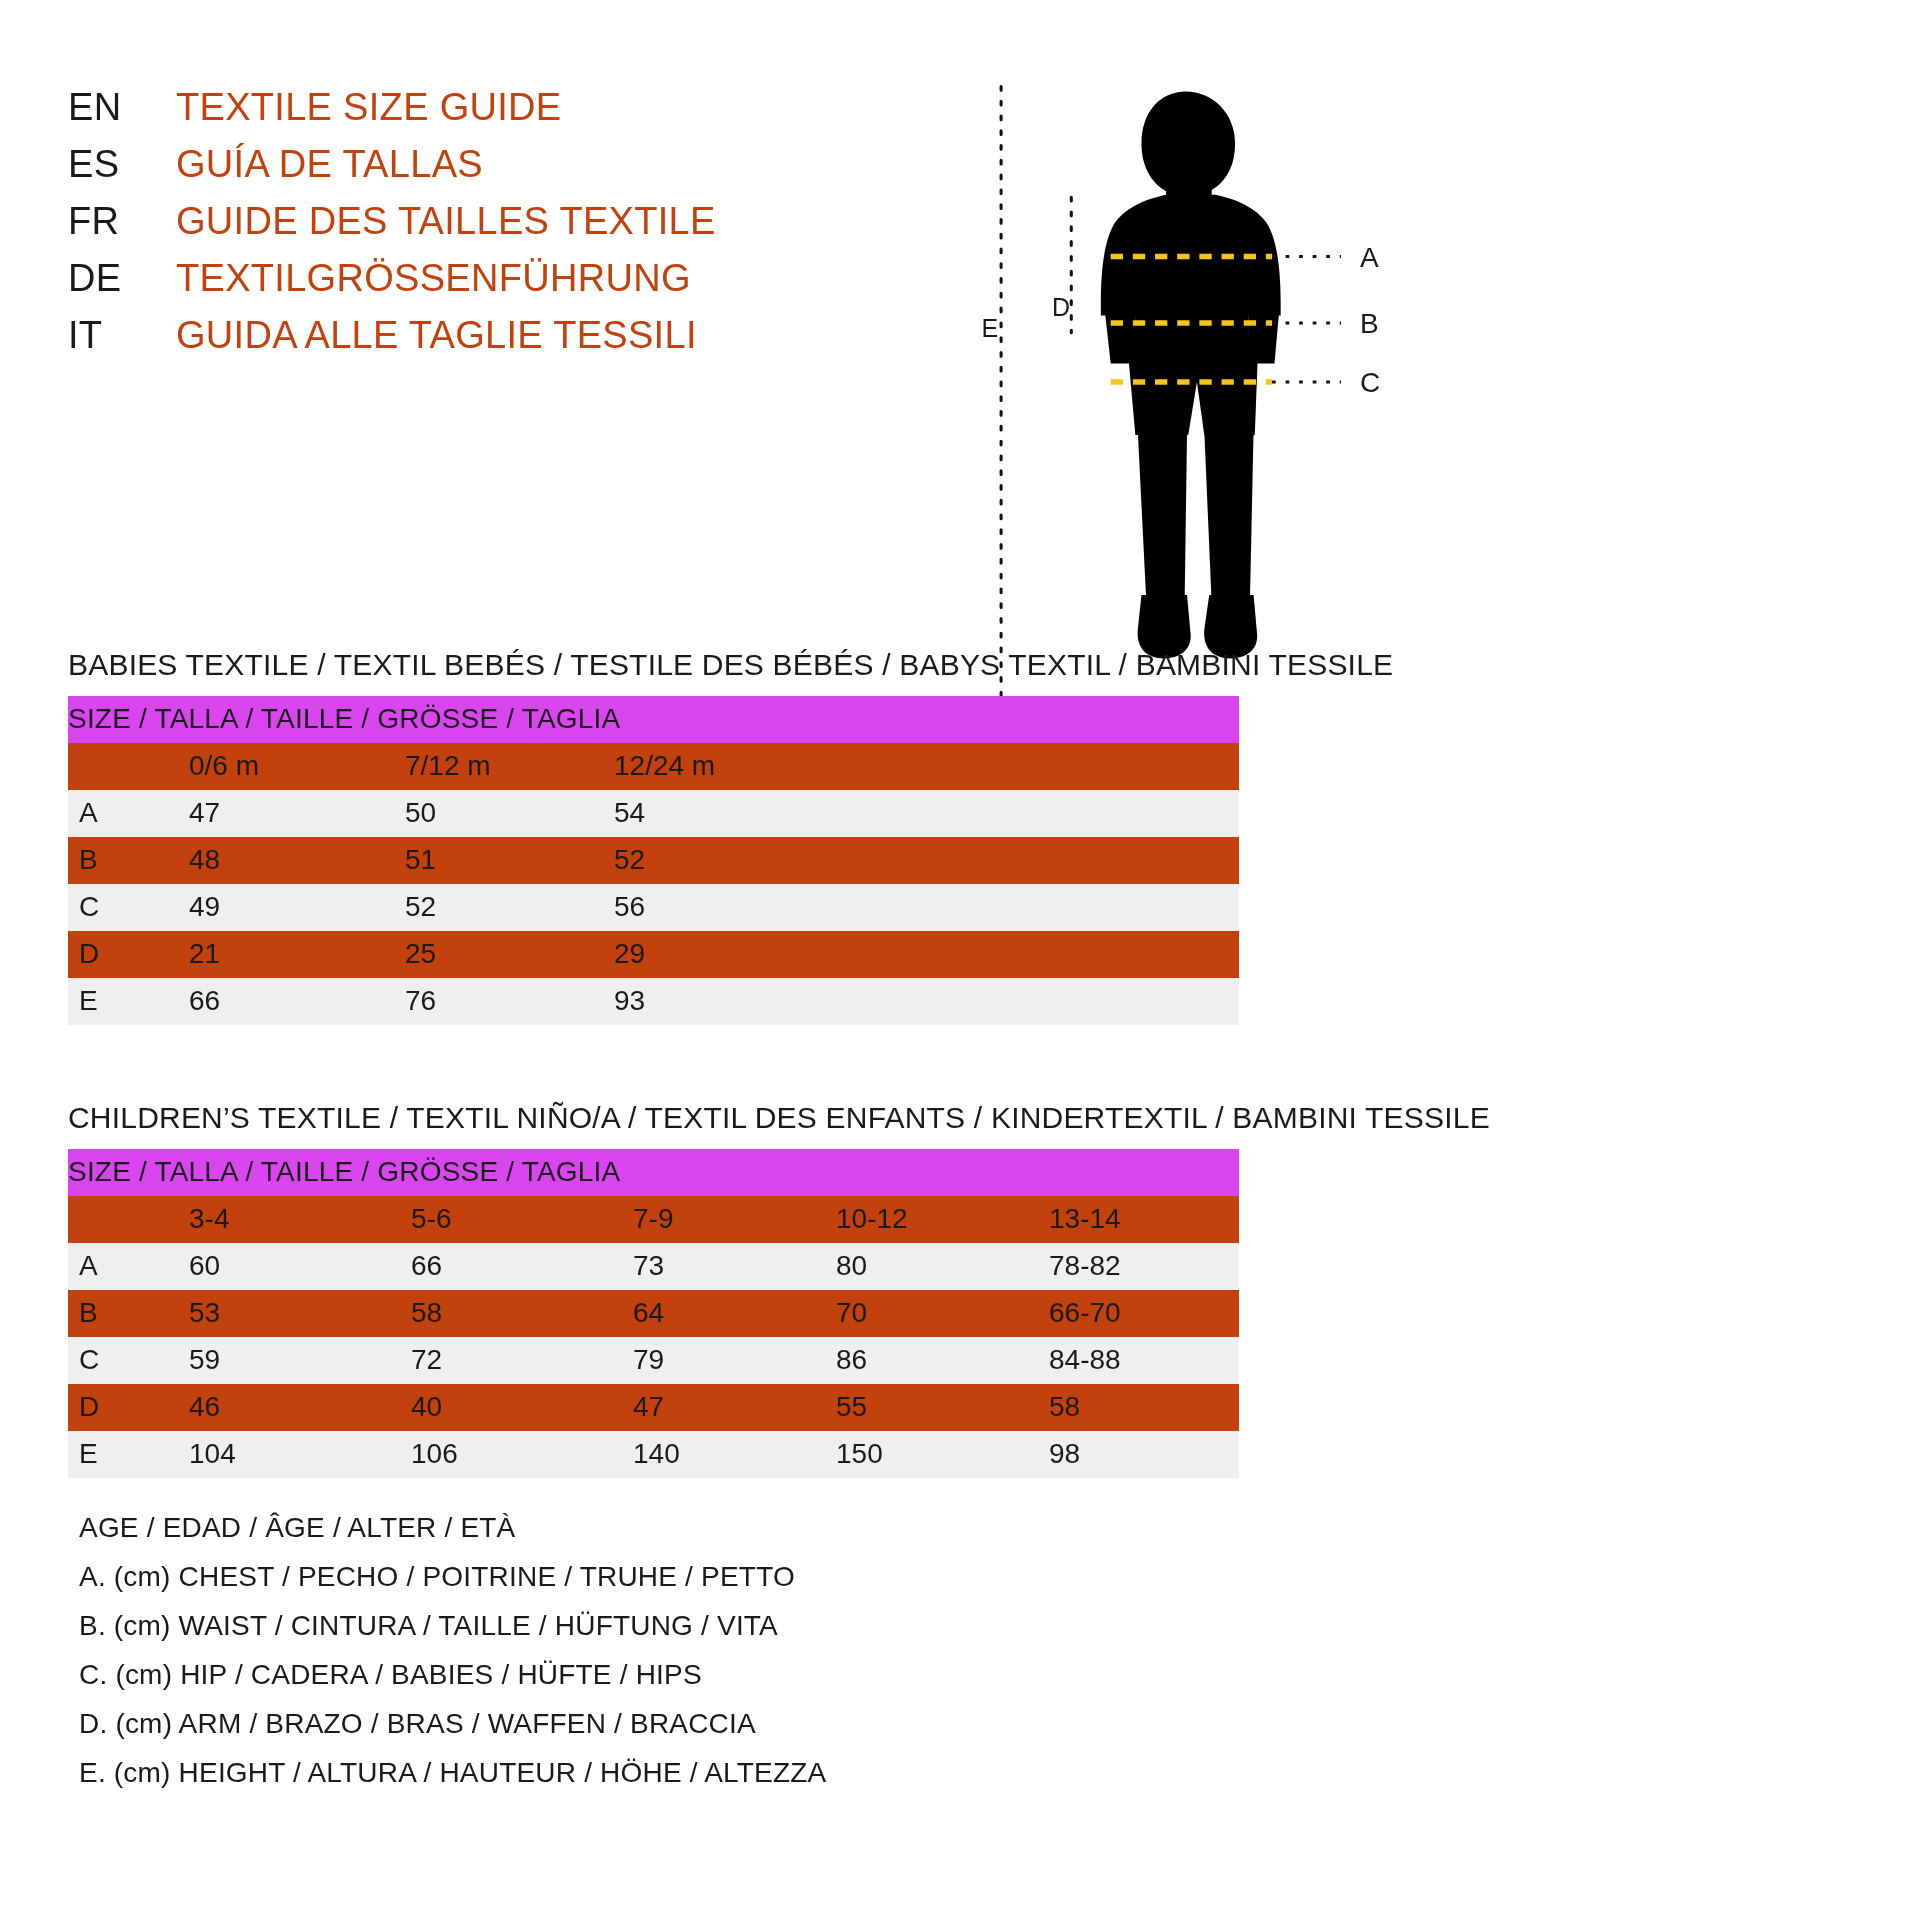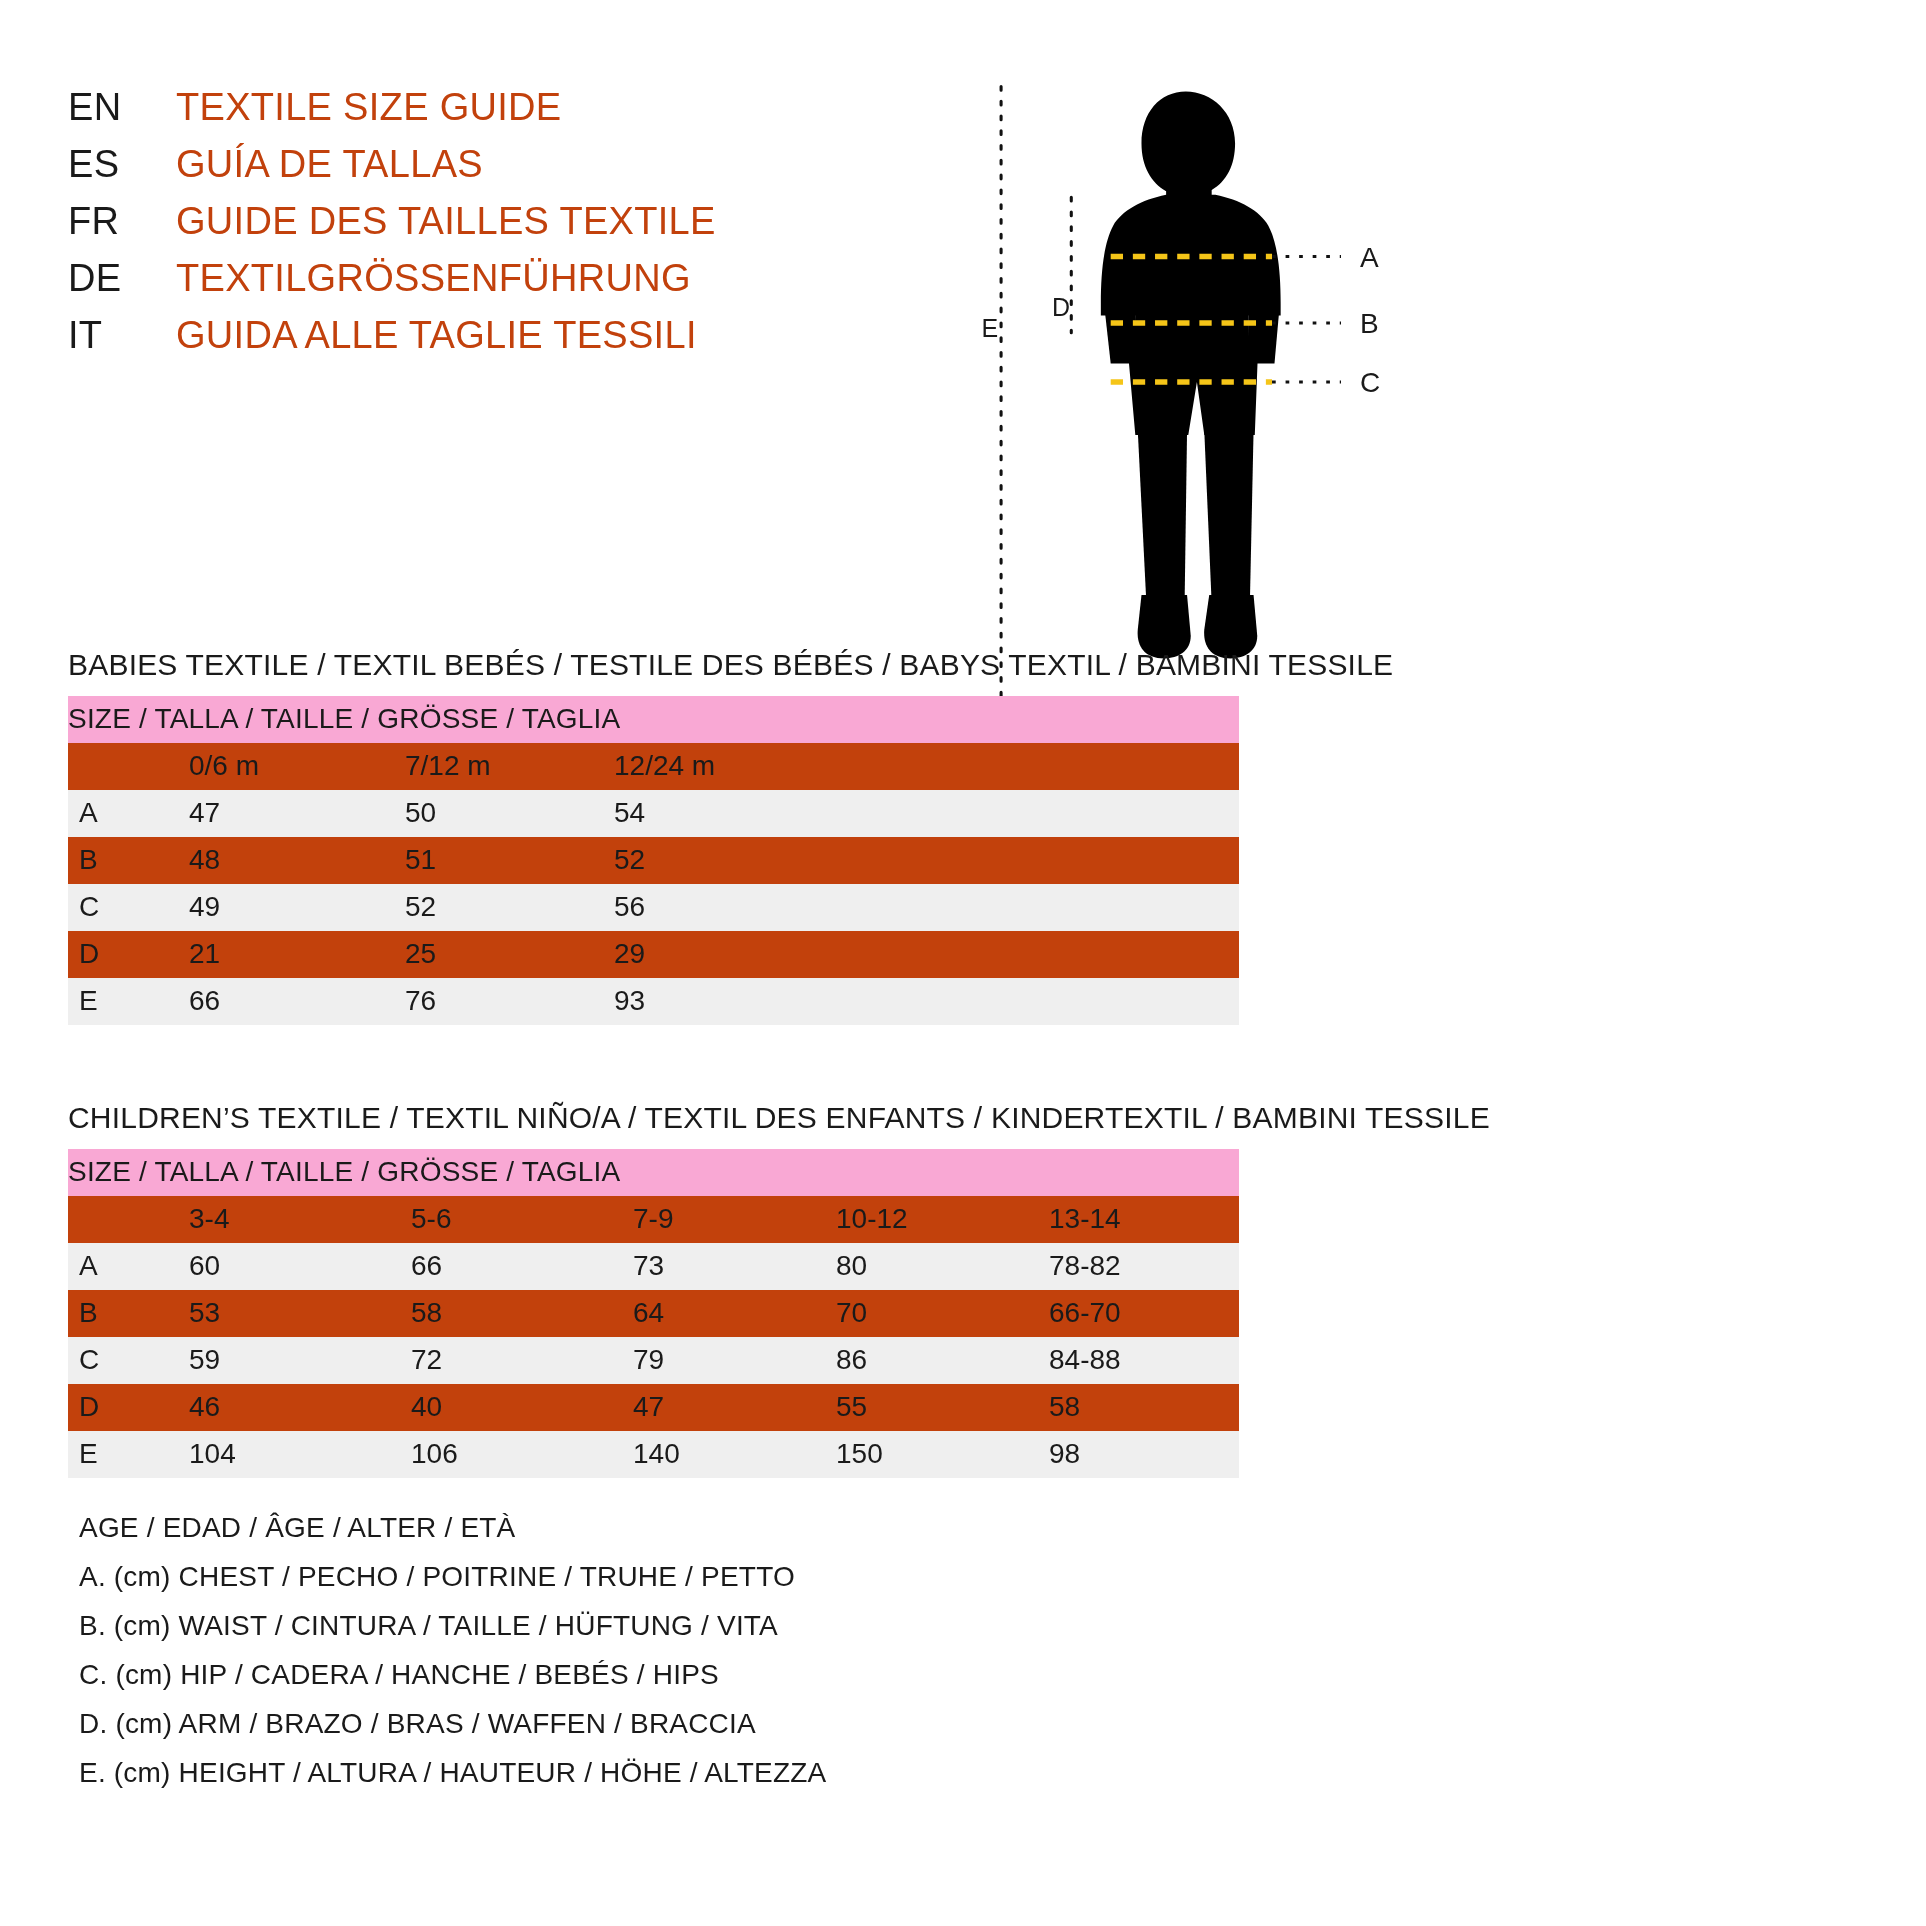--- a/index.html
+++ b/index.html
@@ -74,21 +74,21 @@
   table.size-table th {
     padding: 0;
     font-weight: normal;
     font-size: 28px;
     color: #1a1a1a;
     height: 47px;
     vertical-align: middle;
     text-align: left;
   }
   .hdr-band td {
-    background: #f9a8d4;
+    background: #d946ef;
     font-size: 28px;
     padding-left: 11px;
     height: 44px;
     letter-spacing: 0.2px;
   }
   .row-alt td {
     background: #efefef;
   }
   .row-plain td {
     background: #c2410c;
@@ -317,19 +317,19 @@
           <td class="cell-val">98</td>
         </tr>
       </tbody>
     </table>
   </div>
 
   <div class="blk-legend">
     <div class="legend-row">AGE / EDAD / ÂGE / ALTER / ETÀ</div>
     <div class="legend-row">A. (cm) CHEST / PECHO / POITRINE / TRUHE / PETTO</div>
     <div class="legend-row">B. (cm) WAIST / CINTURA / TAILLE / HÜFTUNG / VITA</div>
-    <div class="legend-row">C. (cm) HIP / CADERA / HANCHE / BEBÉS / HIPS</div>
+    <div class="legend-row">C. (cm) HIP / CADERA / BABIES / HÜFTE / HIPS</div>
     <div class="legend-row">D. (cm) ARM / BRAZO / BRAS / WAFFEN / BRACCIA</div>
     <div class="legend-row">E. (cm) HEIGHT / ALTURA / HAUTEUR / HÖHE / ALTEZZA</div>
   </div>
 
 </div>
 
 
 </body></html>

